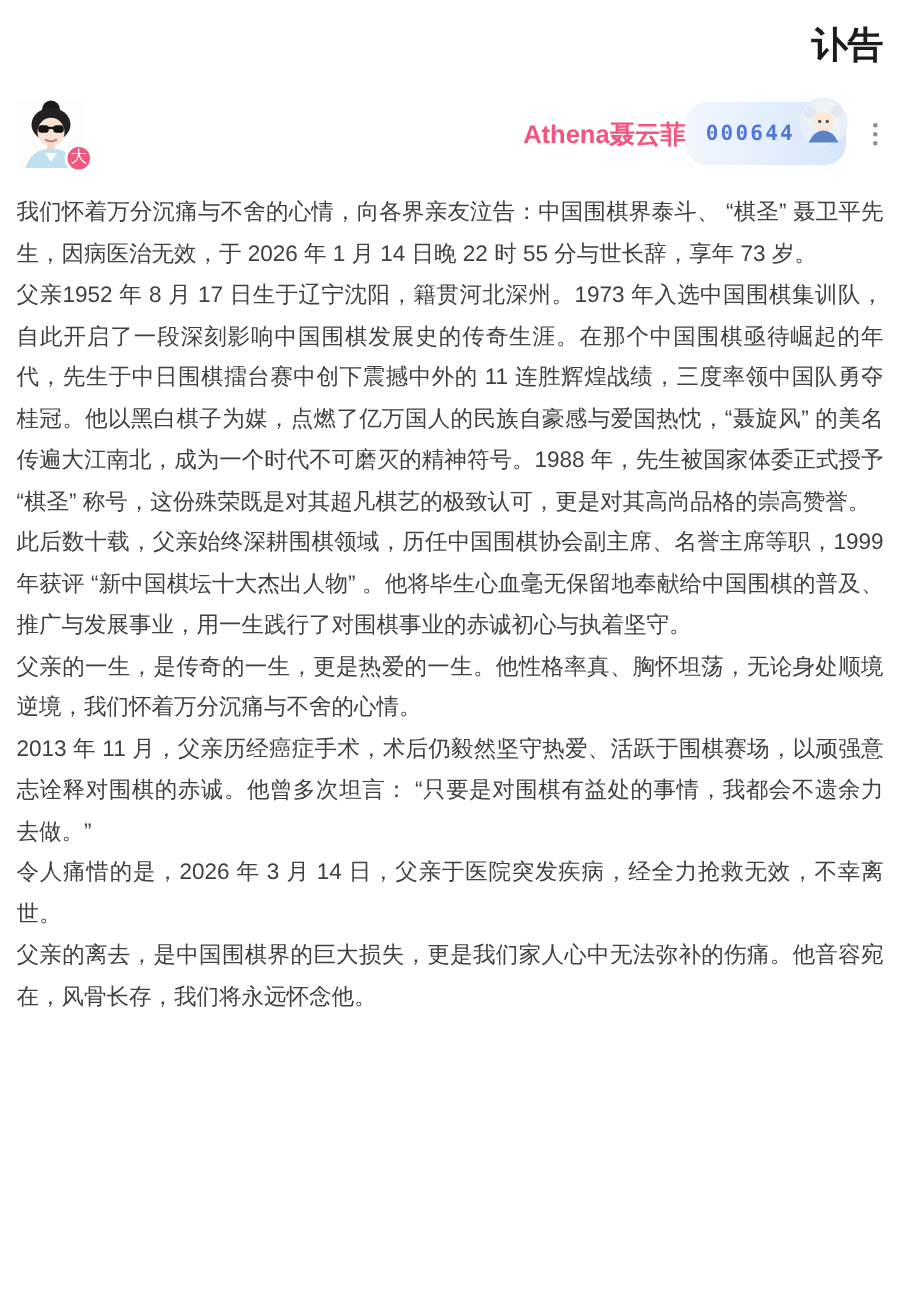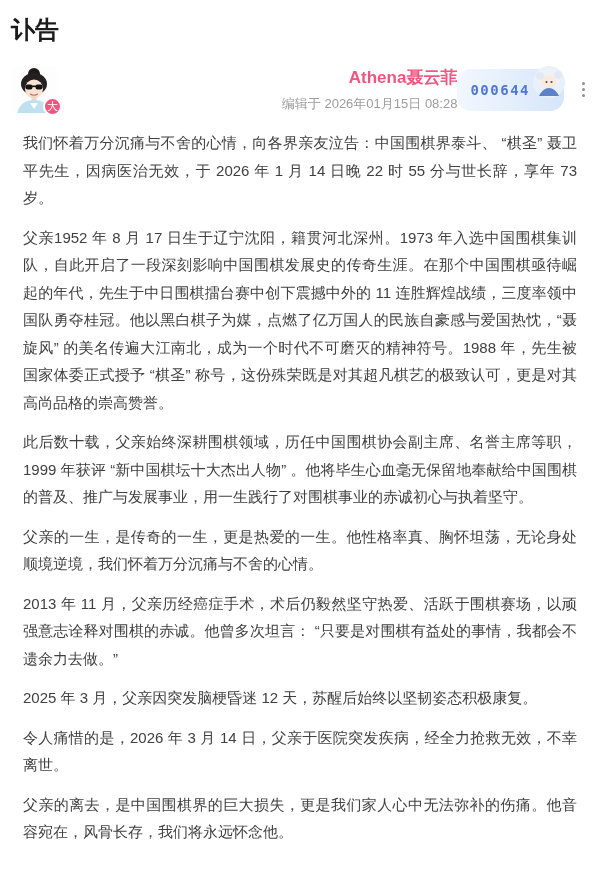--- a/index.html
+++ b/index.html
@@ -10,20 +10,21 @@
     font-family: "Liberation Sans", "DejaVu Sans", sans-serif;
     color: #404040;
   }
   .page { padding: 10px 11px 20px 11px; }
 
   .page-title {
     font-size: 24px;
     font-weight: 700;
     color: #1c1c1c;
     margin: 4px 0 20px 0;
+    text-align: right;
   }
 
   .author-row {
     display: flex;
     align-items: center;
     margin-bottom: 10px;
   }
   .avatar-wrap {
     position: relative;
     width: 46px;
@@ -98,21 +99,21 @@
     background: #8f8f8f;
   }
 
   .article {
     margin-top: 16px;
     font-size: 15px;
     line-height: 27.5px;
     color: #404040;
     text-align: justify;
   }
-  .article p { margin: 12px; }
+  .article p { margin: 0; }
 </style>
 </head>
 <body>
 
 <div class="page">
 
   <h1 class="page-title">讣告</h1>
 
   <div class="author-row">
 
@@ -128,21 +129,20 @@
         <rect x="14.5" y="17.5" width="7" height="5" rx="2" fill="#141414"></rect>
         <rect x="24.5" y="17.5" width="7" height="5" rx="2" fill="#141414"></rect>
         <rect x="21" y="18.5" width="4" height="1.6" fill="#141414"></rect>
         <path d="M27 27 Q23 29.5 19 27" stroke="#c96a6a" stroke-width="1.2" fill="none"></path>
       </svg>
       <span class="avatar-badge">大</span>
     </div>
 
     <div class="author-info">
       <div class="author-name">Athena聂云菲</div>
-      <div class="author-meta">编辑于 2026年01月15日 08:28</div>
     </div>
 
     <div class="header-right">
       <div class="medal">
         <span class="medal-num">000644</span>
         <span class="medal-avatar">
           <svg width="36" height="36" viewBox="0 0 36 36">
             <circle cx="18" cy="18" r="16" fill="#e7f0fb"></circle>
             <ellipse cx="18" cy="14" rx="12" ry="10" fill="#eef2f7"></ellipse>
             <circle cx="9" cy="12" r="4" fill="#e3e9f2"></circle>
@@ -162,18 +162,17 @@
     </div>
 
   </div>
 
   <div class="article">
     <p>我们怀着万分沉痛与不舍的心情，向各界亲友泣告：中国围棋界泰斗、 “棋圣” 聂卫平先生，因病医治无效，于 2026 年 1 月 14 日晚 22 时 55 分与世长辞，享年 73 岁。</p>
     <p>父亲1952 年 8 月 17 日生于辽宁沈阳，籍贯河北深州。1973 年入选中国围棋集训队，自此开启了一段深刻影响中国围棋发展史的传奇生涯。在那个中国围棋亟待崛起的年代，先生于中日围棋擂台赛中创下震撼中外的 11 连胜辉煌战绩，三度率领中国队勇夺桂冠。他以黑白棋子为媒，点燃了亿万国人的民族自豪感与爱国热忱，“聂旋风” 的美名传遍大江南北，成为一个时代不可磨灭的精神符号。1988 年，先生被国家体委正式授予 “棋圣” 称号，这份殊荣既是对其超凡棋艺的极致认可，更是对其高尚品格的崇高赞誉。</p>
     <p>此后数十载，父亲始终深耕围棋领域，历任中国围棋协会副主席、名誉主席等职，1999 年获评 “新中国棋坛十大杰出人物” 。他将毕生心血毫无保留地奉献给中国围棋的普及、推广与发展事业，用一生践行了对围棋事业的赤诚初心与执着坚守。</p>
     <p>父亲的一生，是传奇的一生，更是热爱的一生。他性格率真、胸怀坦荡，无论身处顺境逆境，我们怀着万分沉痛与不舍的心情。</p>
     <p>2013 年 11 月，父亲历经癌症手术，术后仍毅然坚守热爱、活跃于围棋赛场，以顽强意志诠释对围棋的赤诚。他曾多次坦言： “只要是对围棋有益处的事情，我都会不遗余力去做。”</p>
-    <p>2025 年 3 月，父亲因突发脑梗昏迷 12 天，苏醒后始终以坚韧姿态积极康复。</p>
     <p>令人痛惜的是，2026 年 3 月 14 日，父亲于医院突发疾病，经全力抢救无效，不幸离世。</p>
     <p>父亲的离去，是中国围棋界的巨大损失，更是我们家人心中无法弥补的伤痛。他音容宛在，风骨长存，我们将永远怀念他。</p>
   </div>
 
 </div>
 
 </body></html>

